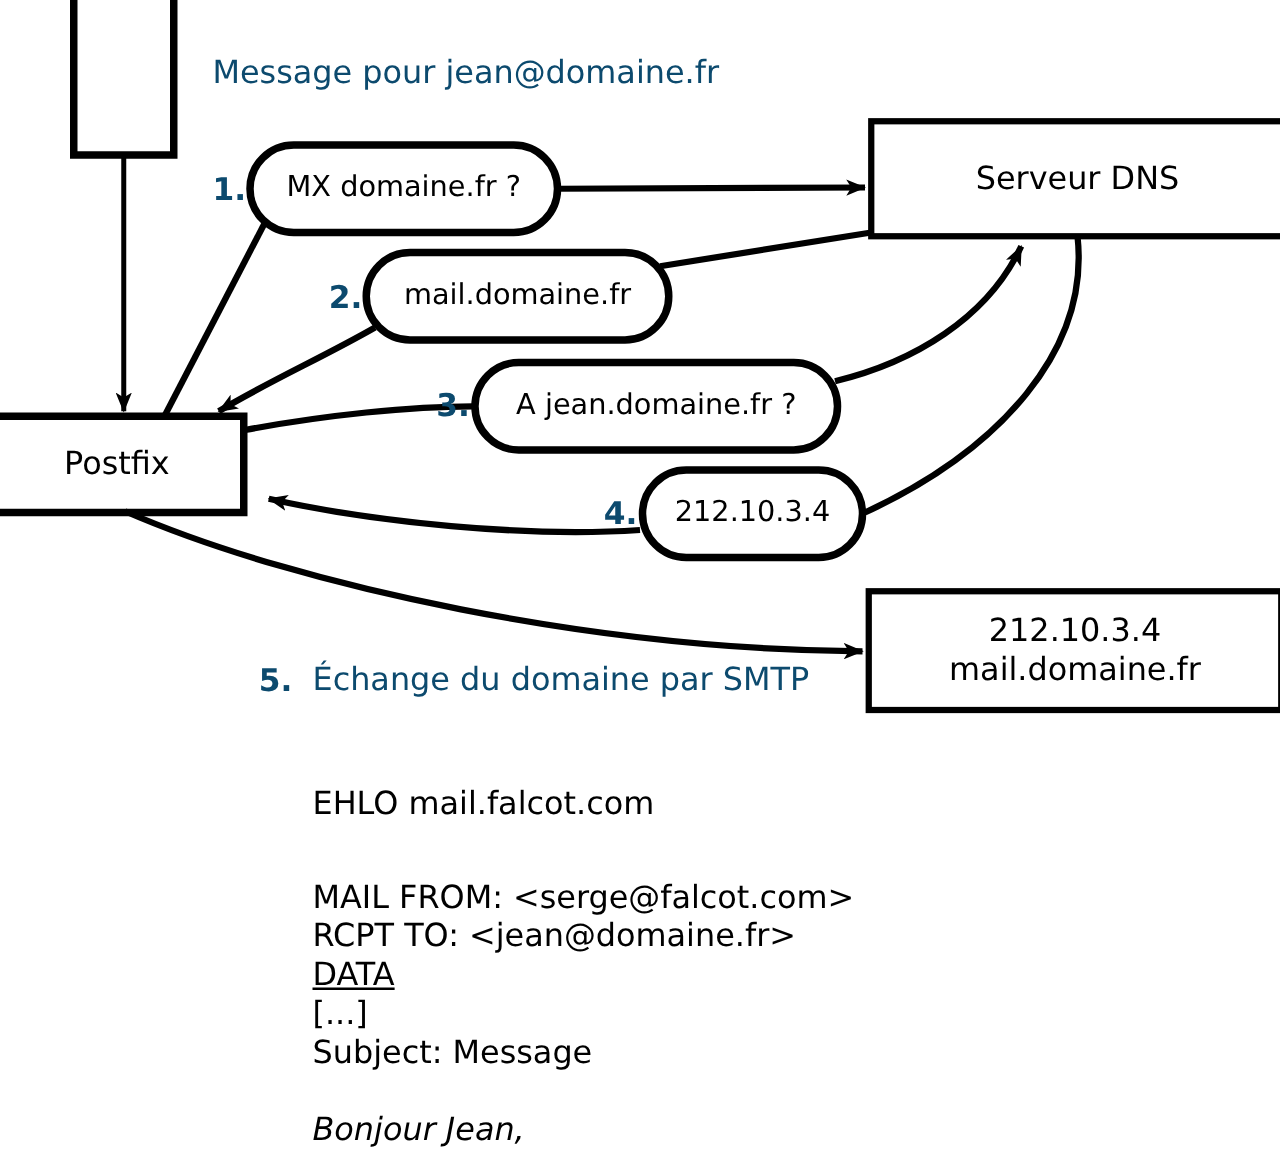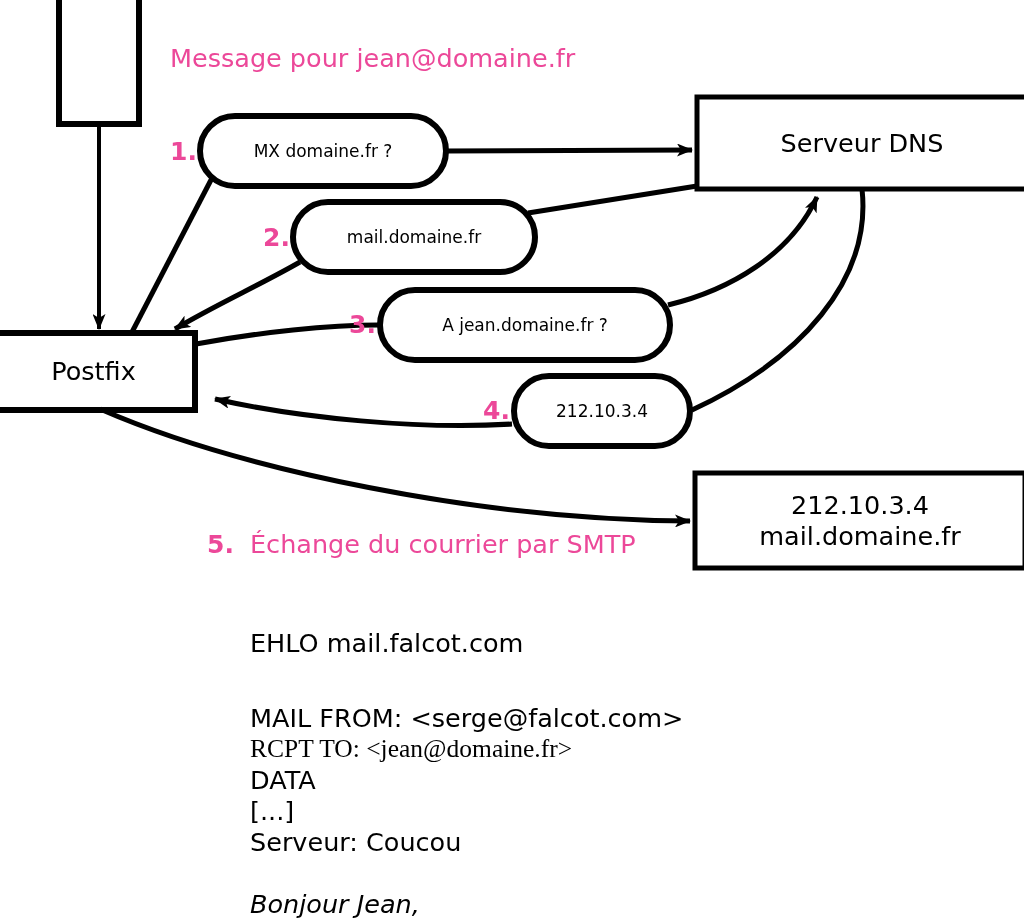--- a/index.html
+++ b/index.html
@@ -20,39 +20,39 @@
   #vector-layer {
     position: absolute;
     left: 0;
     top: 0;
     width: 1024px;
     height: 919px;
   }
   .txt {
     position: absolute;
     white-space: pre;
-    color: #ec4899;
+    color: #0c4a6e;
     line-height: 1;
   }
   .node-label {
     position: absolute;
     display: flex;
     align-items: center;
     justify-content: center;
     text-align: center;
     color: #000000;
     white-space: pre;
     line-height: 1.18;
   }
   .step-num {
     font-weight: bold;
     font-size: 25px;
   }
   .bubble-text {
-    font-size: 17px;
+    font-size: 23px;
   }
   .heading-text {
     font-size: 25.5px;
   }
   .box-text {
     font-size: 25.5px;
   }
   .smtp-line {
     font-size: 25.5px;
   }
@@ -126,28 +126,28 @@
   <div class="txt step-num" style="left:263px; top:225px;">2.</div>
   <div class="txt step-num" style="left:349px; top:312px;">3.</div>
   <div class="txt step-num" style="left:483px; top:398px;">4.</div>
   <div class="txt step-num" style="left:207px; top:532px;">5.</div>
 
   <div class="node-label bubble-text" style="left:200px; top:116px; width:246px; height:70px;">MX domaine.fr ?</div>
   <div class="node-label bubble-text" style="left:293px; top:202px; width:242px; height:70px;">mail.domaine.fr</div>
   <div class="node-label bubble-text" style="left:380px; top:290px; width:290px; height:70px;">A jean.domaine.fr ?</div>
   <div class="node-label bubble-text" style="left:514px; top:376px; width:176px; height:70px;">212.10.3.4</div>
 
-  <div class="txt heading-text" style="left:250px; top:532px;">Échange du courrier par SMTP</div>
+  <div class="txt heading-text" style="left:250px; top:532px;">Échange du domaine par SMTP</div>
 
   <div style="position:absolute; left:250px; top:628px;">
     <div class="smtp-line" style="height:31px;">EHLO mail.falcot.com</div>
     <div class="smtp-line" style="height:31px;margin-top:44px;">MAIL FROM: &lt;serge@falcot.com&gt;</div>
-    <div class="smtp-line" style="height:31px;font-family:Liberation Serif, serif;">RCPT TO: &lt;jean@domaine.fr&gt;</div>
-    <div class="smtp-line" style="height:31px;">DATA</div>
+    <div class="smtp-line" style="height:31px;">RCPT TO: &lt;jean@domaine.fr&gt;</div>
+    <div class="smtp-line" style="height:31px;text-decoration:underline;">DATA</div>
     <div class="smtp-line" style="height:31px;">[...]</div>
-    <div class="smtp-line" style="height:31px;">Serveur: Coucou</div>
+    <div class="smtp-line" style="height:31px;">Subject: Message</div>
     <div class="smtp-line" style="height:31px;">&nbsp;</div>
     <div class="smtp-line" style="height:31px;font-style:italic;">Bonjour Jean,</div>
     <div class="smtp-line" style="height:31px;">[...]</div>
     <div class="smtp-line" style="height:31px;">.</div>
   </div>
 
 </div>
 
 </body></html>

